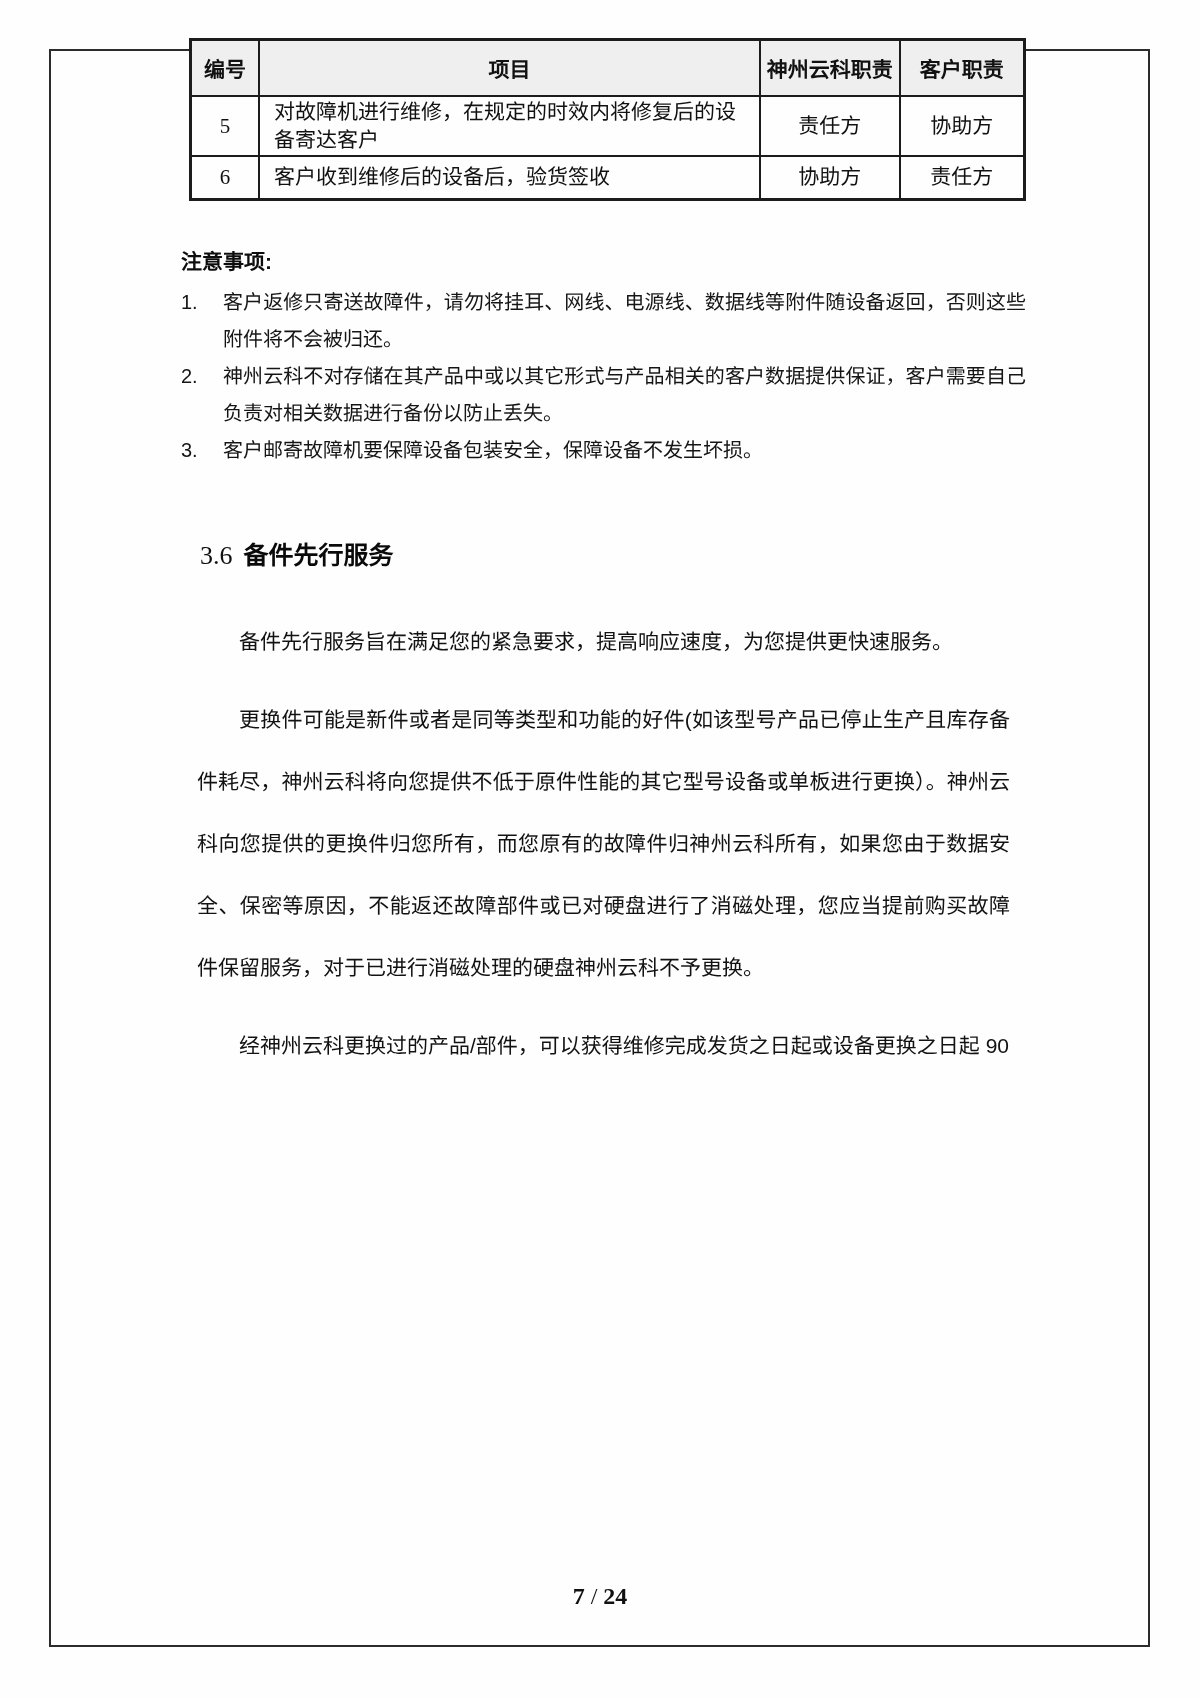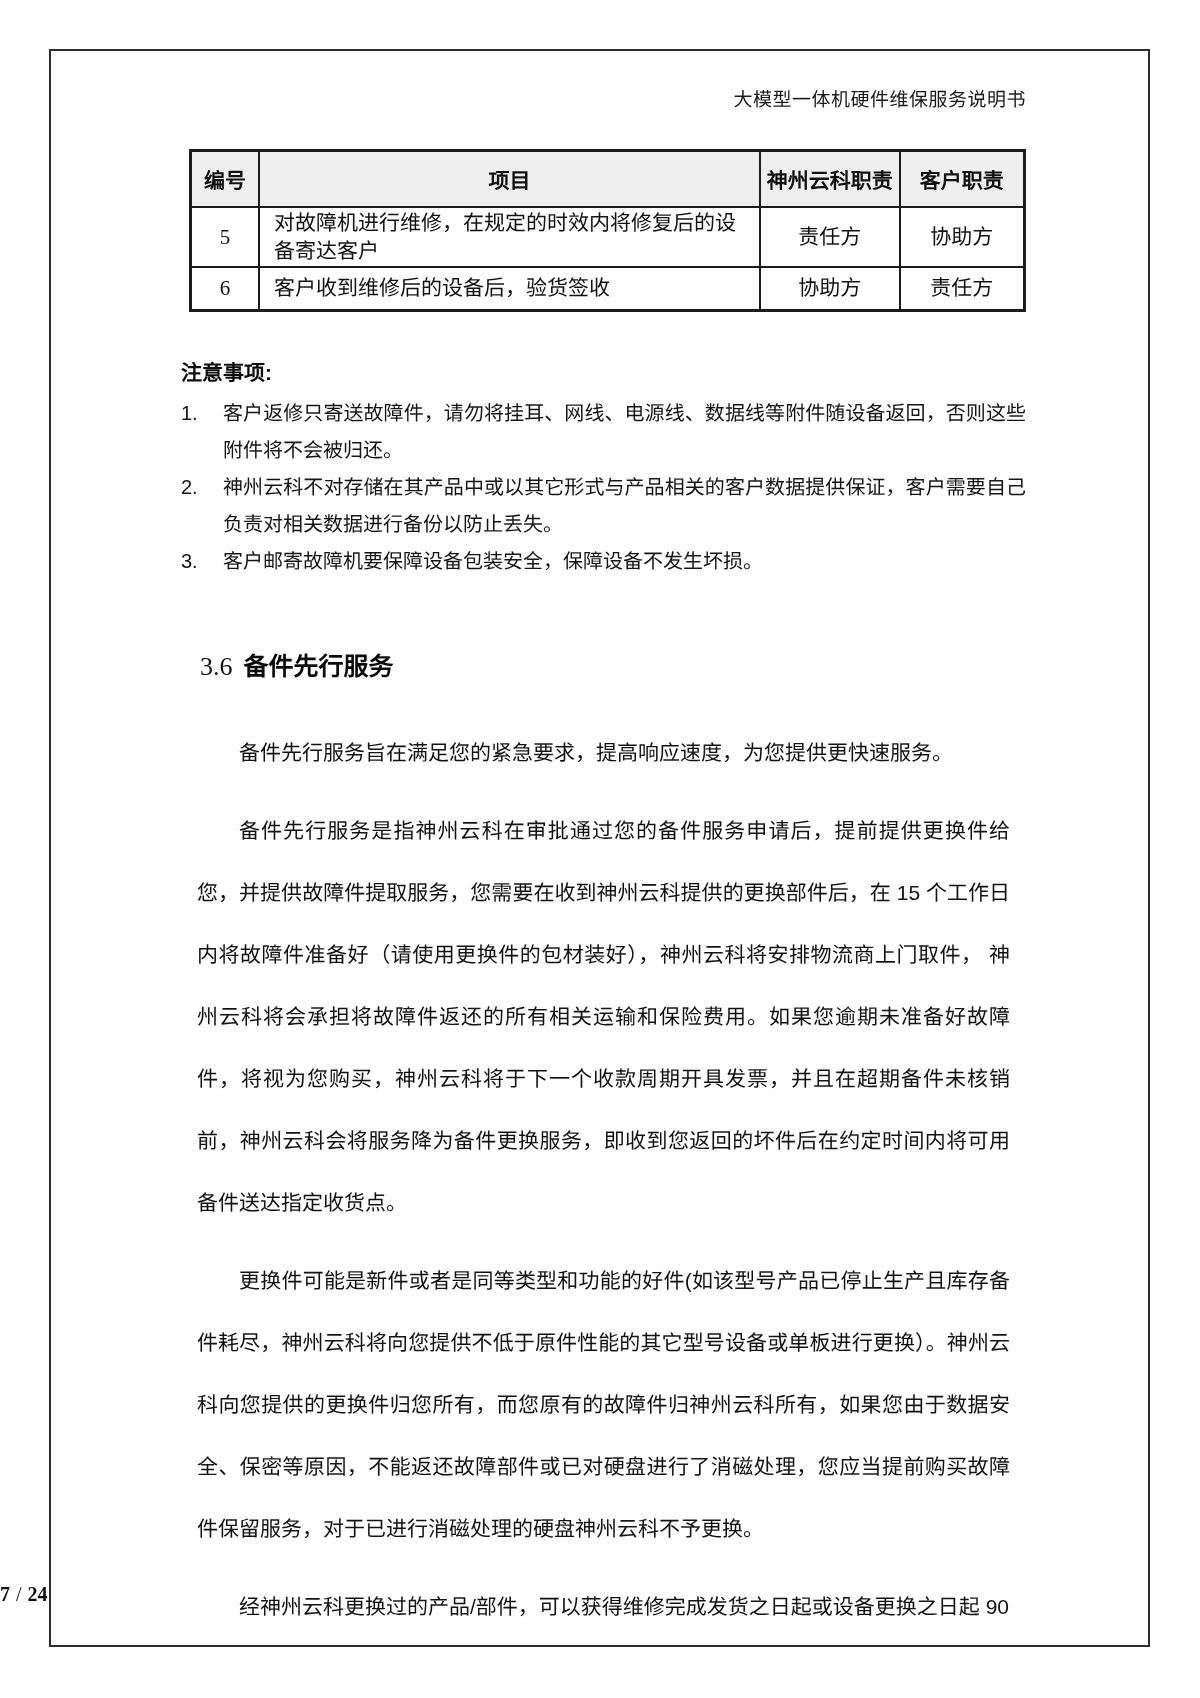--- a/index.html
+++ b/index.html
@@ -117,37 +117,36 @@
     margin: 16px;
     text-indent: 2em;
     text-align: justify;
   }
 
   .page-footer {
     position: absolute;
     left: 0;
     right: 0;
     top: 1583px;
-    text-align: left;
-    font-family: "Liberation Serif", "DejaVu Serif", serif;
-    font-size: 20px;
+    text-align: center;
+    font-family: "Liberation Serif", "DejaVu Serif", serif;
+    font-size: 24px;
     color: #111;
   }
   .page-footer .num { font-weight: bold; }
   .page-footer .sep { font-weight: normal; padding: 0 6px; }
 </style>
 </head>
 <body>
 
 <div class="page">
   <div class="page-border"></div>
 
   <div class="content">
 
-    <div class="header-title">大模型一体机硬件维保服务说明书</div>
 
     <table class="resp-table">
       <thead>
         <tr>
           <th class="col-no">编号</th>
           <th class="col-item">项目</th>
           <th class="col-vendor">神州云科职责</th>
           <th class="col-cust">客户职责</th>
         </tr>
       </thead>
@@ -183,21 +182,20 @@
         <span class="note-text">客户邮寄故障机要保障设备包装安全，保障设备不发生坏损。</span>
       </div>
     </div>
 
     <div class="section-heading">
       <span class="sec-no">3.6</span><span class="sec-title">备件先行服务</span>
     </div>
 
     <div class="body-paras">
       <p>备件先行服务旨在满足您的紧急要求，提高响应速度，为您提供更快速服务。</p>
-      <p>备件先行服务是指神州云科在审批通过您的备件服务申请后，提前提供更换件给您，并提供故障件提取服务，您需要在收到神州云科提供的更换部件后，在 15 个工作日内将故障件准备好（请使用更换件的包材装好），神州云科将安排物流商上门取件， 神州云科将会承担将故障件返还的所有相关运输和保险费用。如果您逾期未准备好故障件，将视为您购买，神州云科将于下一个收款周期开具发票，并且在超期备件未核销前，神州云科会将服务降为备件更换服务，即收到您返回的坏件后在约定时间内将可用备件送达指定收货点。</p>
       <p>更换件可能是新件或者是同等类型和功能的好件(如该型号产品已停止生产且库存备件耗尽，神州云科将向您提供不低于原件性能的其它型号设备或单板进行更换）。神州云科向您提供的更换件归您所有，而您原有的故障件归神州云科所有，如果您由于数据安全、保密等原因，不能返还故障部件或已对硬盘进行了消磁处理，您应当提前购买故障件保留服务，对于已进行消磁处理的硬盘神州云科不予更换。</p>
       <p>经神州云科更换过的产品/部件，可以获得维修完成发货之日起或设备更换之日起 90</p>
     </div>
 
   </div>
 
   <div class="page-footer">
     <span class="num">7</span><span class="sep">/</span><span class="num">24</span>
   </div>
 </div>

